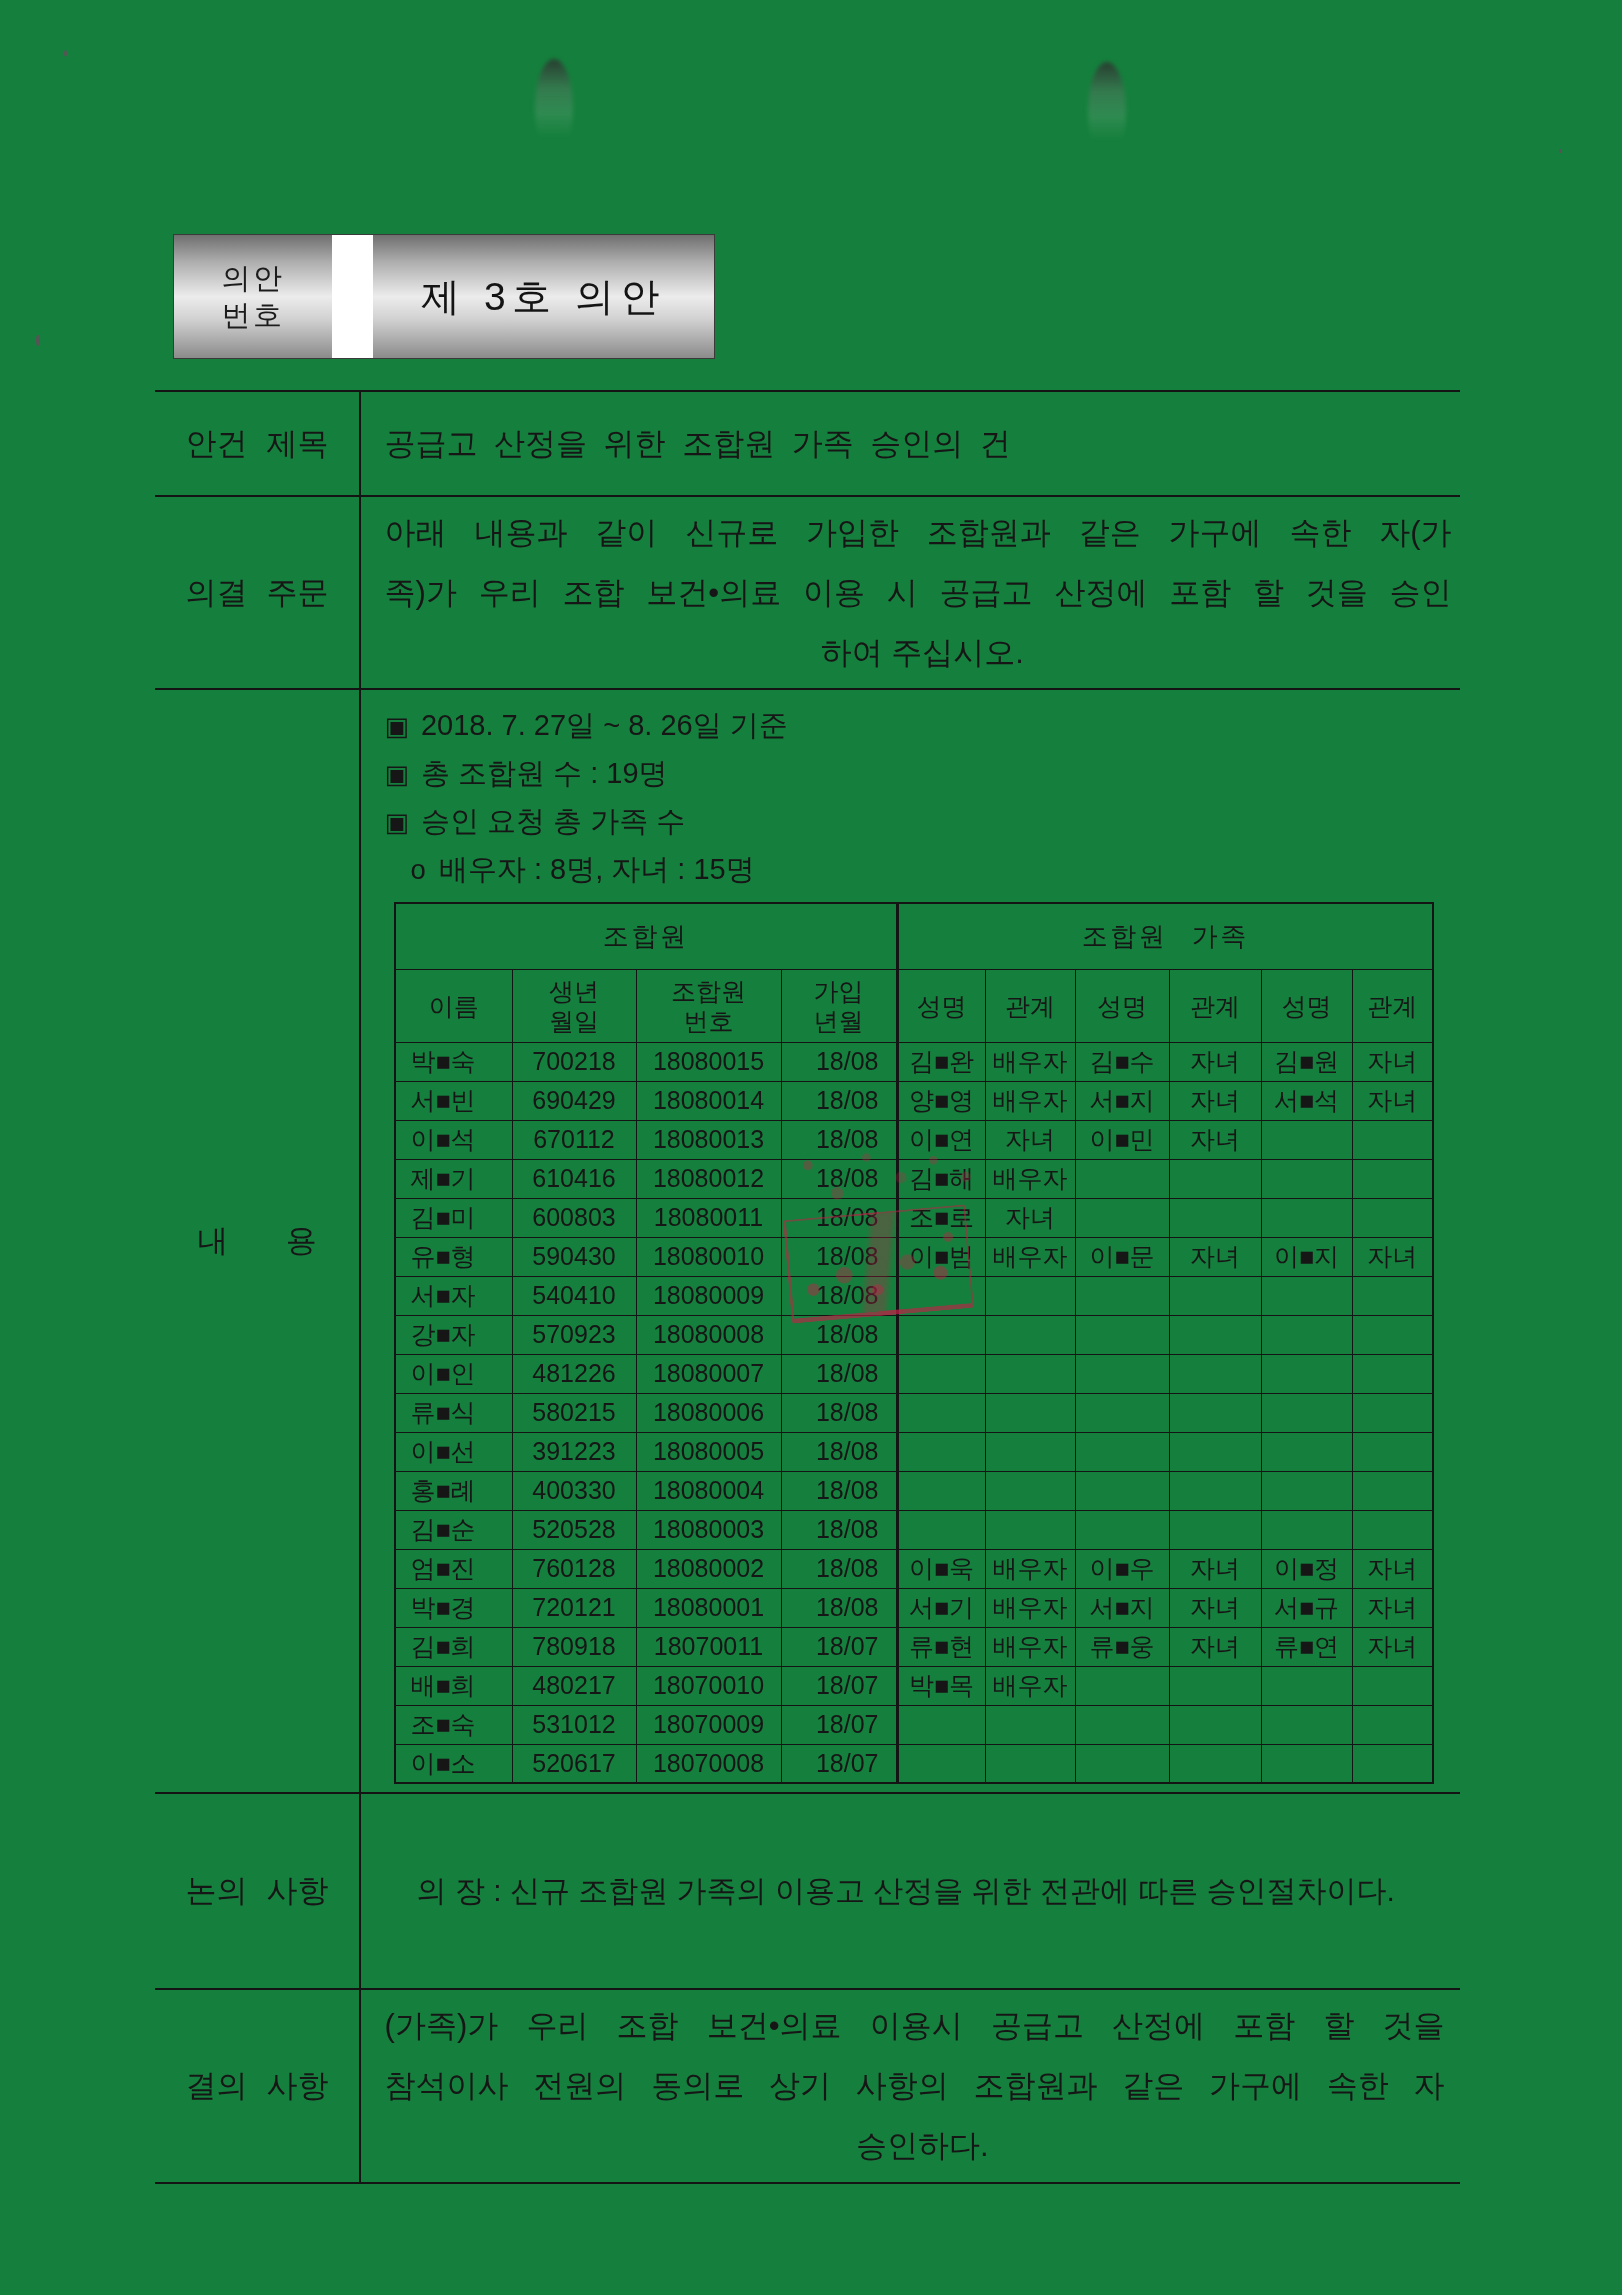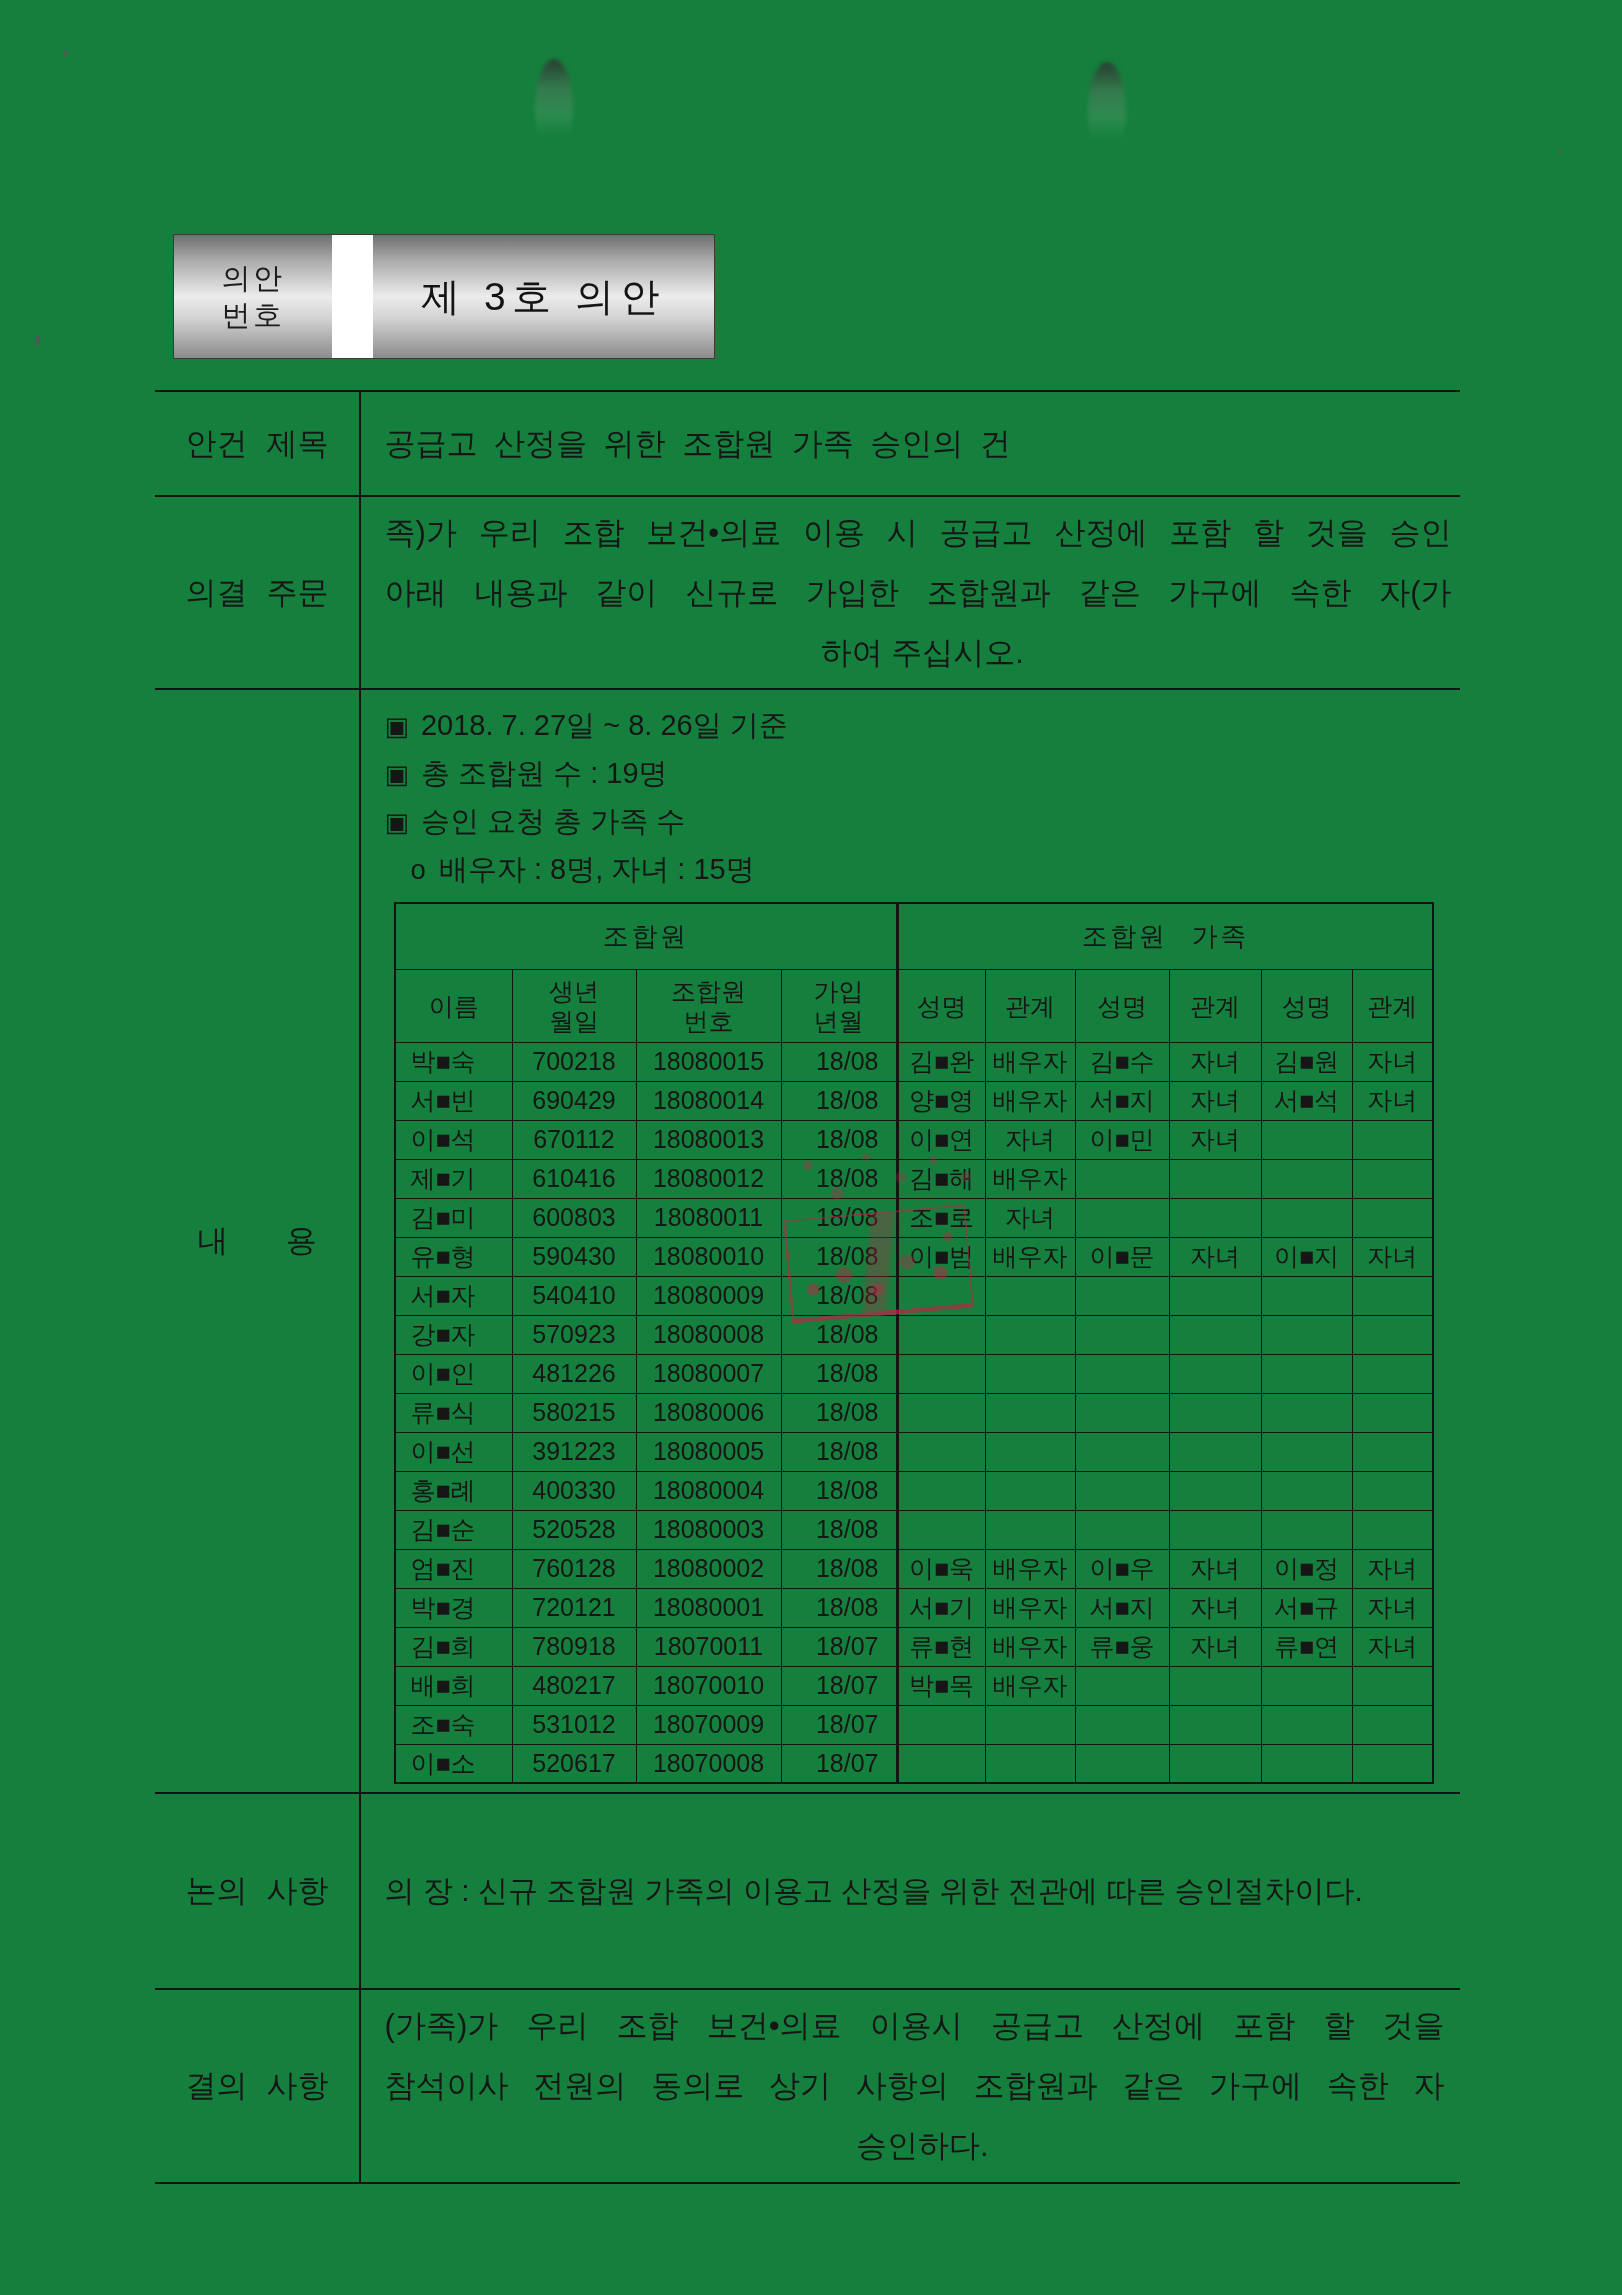--- a/index.html
+++ b/index.html
@@ -98,22 +98,22 @@
     <div class="form-row" style="height:103px;">
       <div class="row-label">안건 제목</div>
       <div class="row-content center-v">
         <div class="body-text" style="word-spacing:7.9px;">공급고 산정을 위한 조합원 가족 승인의 건</div>
       </div>
     </div>
 
     <div class="form-row" style="height:191px;">
       <div class="row-label">의결 주문</div>
       <div class="row-content center-v">
+        <div class="body-text jline">아래 내용과 같이 신규로 가입한 조합원과 같은 가구에 속한 자(가</div>
         <div class="body-text jline">족)가 우리 조합 보건•의료 이용 시 공급고 산정에 포함 할 것을 승인</div>
-        <div class="body-text jline">아래 내용과 같이 신규로 가입한 조합원과 같은 가구에 속한 자(가</div>
         <div class="body-text lline">하여 주십시오.</div>
       </div>
     </div>
 
     <div class="form-row" style="height:1102px;">
       <div class="row-label">내   용</div>
       <div class="row-content">
         <div class="bullets">
           <div><span class="bullet-icon">▣</span><span>2018. 7. 27일 ~ 8. 26일 기준</span></div>
           <div><span class="bullet-icon">▣</span><span>총 조합원 수 : 19명</span></div>
@@ -385,21 +385,21 @@
                 <td></td>
               </tr>
             </tbody>
         </table>
       </div>
     </div>
 
     <div class="form-row" style="height:194px;">
       <div class="row-label">논의 사항</div>
       <div class="row-content center-v">
-        <div class="body-text" style="font-size:30px;">의 장 : 신규 조합원 가족의 이용고 산정을 위한 전관에 따른 승인절차이다.</div>
+        <div class="body-text" style="font-size:30px;margin-left:32px;">의 장 : 신규 조합원 가족의 이용고 산정을 위한 전관에 따른 승인절차이다.</div>
       </div>
     </div>
 
     <div class="form-row" style="height:192px;border-bottom-width:2.6px;">
       <div class="row-label">결의 사항</div>
       <div class="row-content center-v">
         <div class="body-text jline" style="width:1060px;">(가족)가 우리 조합 보건•의료 이용시 공급고 산정에 포함 할 것을</div>
         <div class="body-text jline" style="width:1060px;">참석이사 전원의 동의로 상기 사항의 조합원과 같은 가구에 속한 자</div>
         <div class="body-text lline">승인하다.</div>
       </div>

